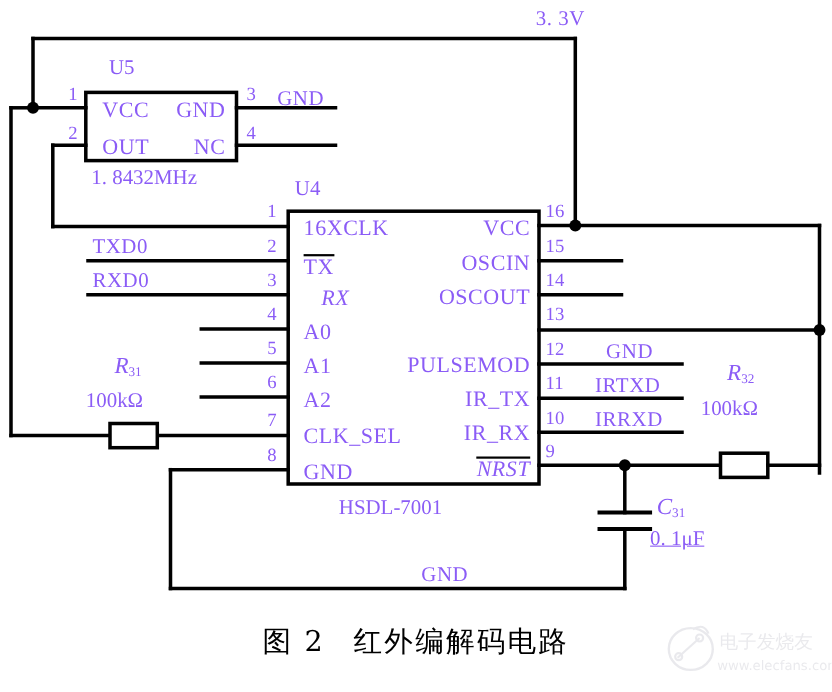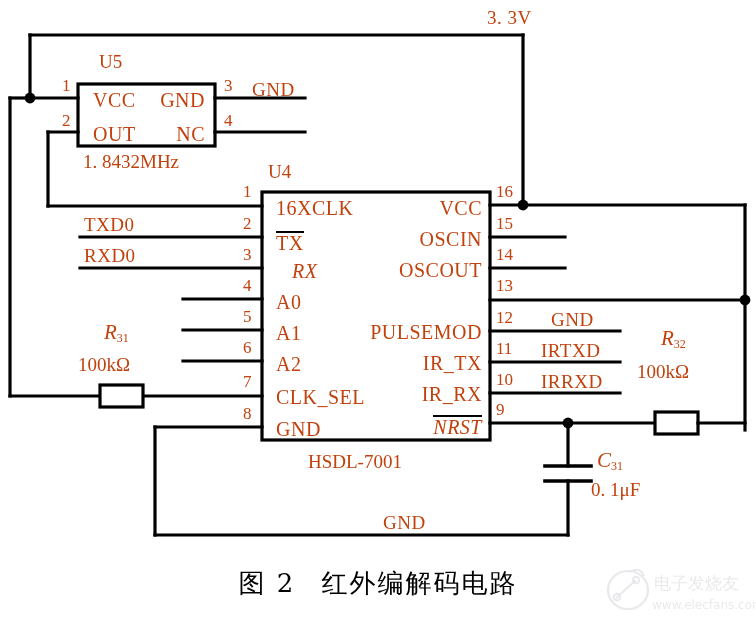--- a/index.html
+++ b/index.html
@@ -18,21 +18,21 @@
   }
   #schematic {
     position: absolute;
     left: 0;
     top: 0;
     width: 756px;
     height: 629px;
   }
   .lbl {
     position: absolute;
-    color: #c2410c;
+    color: #8b5cf6;
     white-space: nowrap;
     line-height: 1;
   }
   
   .pinnum {
     font-size: 17px;
     font-family: "Liberation Serif", "DejaVu Serif", serif;
   }
   
   .pinname {
@@ -245,21 +245,21 @@
   <div class="lbl net" style="left:541px; top:341px;">IRTXD</div>
   <div class="lbl net" style="left:541px; top:372px;">IRRXD</div>
 
   <div class="lbl italic-r" style="left:104px; top:322px;"><span>R</span><span class="sub">31</span></div>
   <div class="lbl partval" style="left:78px; top:355px;">100kΩ</div>
 
   <div class="lbl italic-r" style="left:661px; top:328px;"><span>R</span><span class="sub">32</span></div>
   <div class="lbl partval" style="left:637px; top:362px;">100kΩ</div>
 
   <div class="lbl italic-r" style="left:597px; top:450px;"><span>C</span><span class="sub">31</span></div>
-  <div class="lbl partval" style="left:591px; top:480px;">0. 1μF</div>
+  <div class="lbl partval" style="left:591px; top:480px;text-decoration:underline;">0. 1μF</div>
 
   <div class="lbl net" style="left:383px; top:513px;">GND</div>
 
   <div id="caption">
     <span class="capnum">图 2</span><span>红外编解码电路</span>
   </div>
 
   <div id="watermark">
     <svg width="144" height="64" viewBox="0 0 144 64" xmlns="http://www.w3.org/2000/svg">
       <ellipse cx="22" cy="32" rx="20" ry="19" fill="none" stroke="#b9b9c4" stroke-width="2.2"></ellipse>

